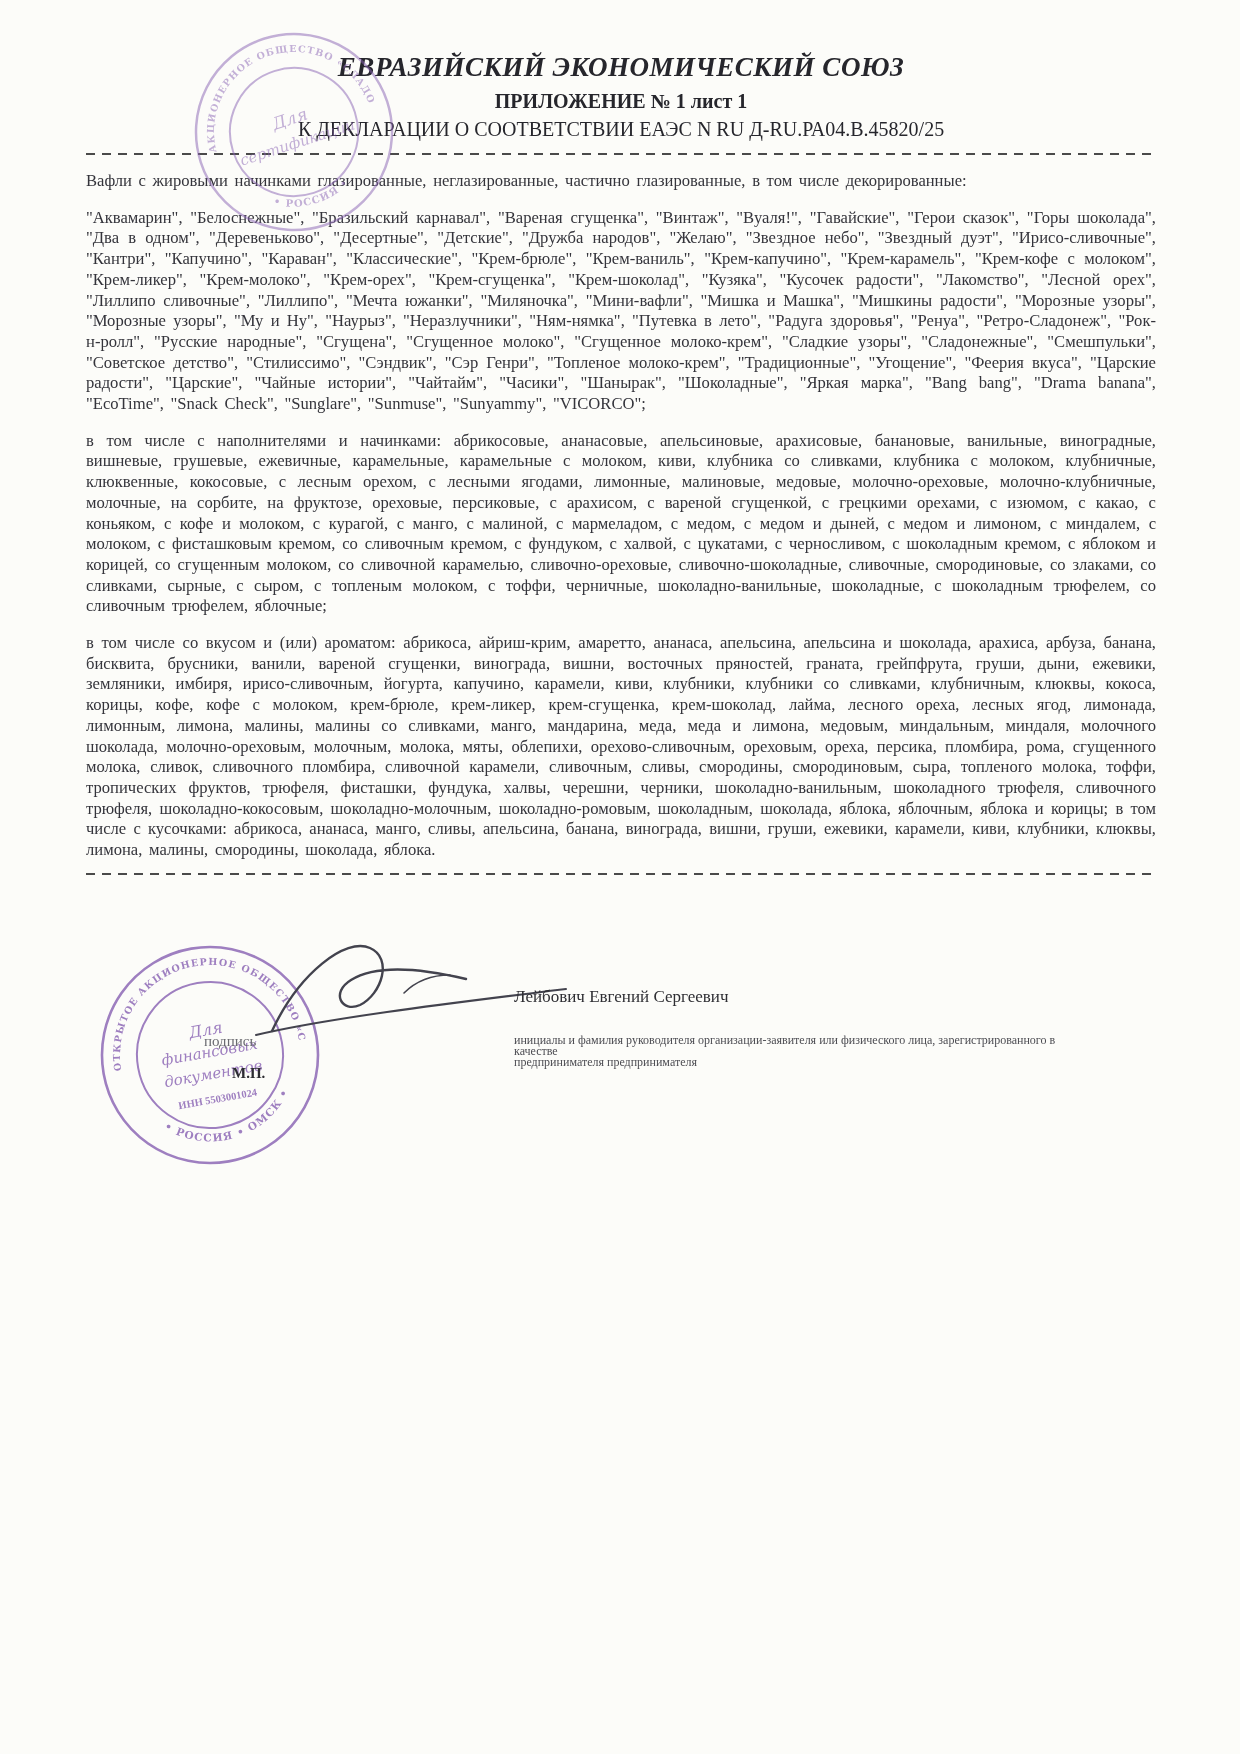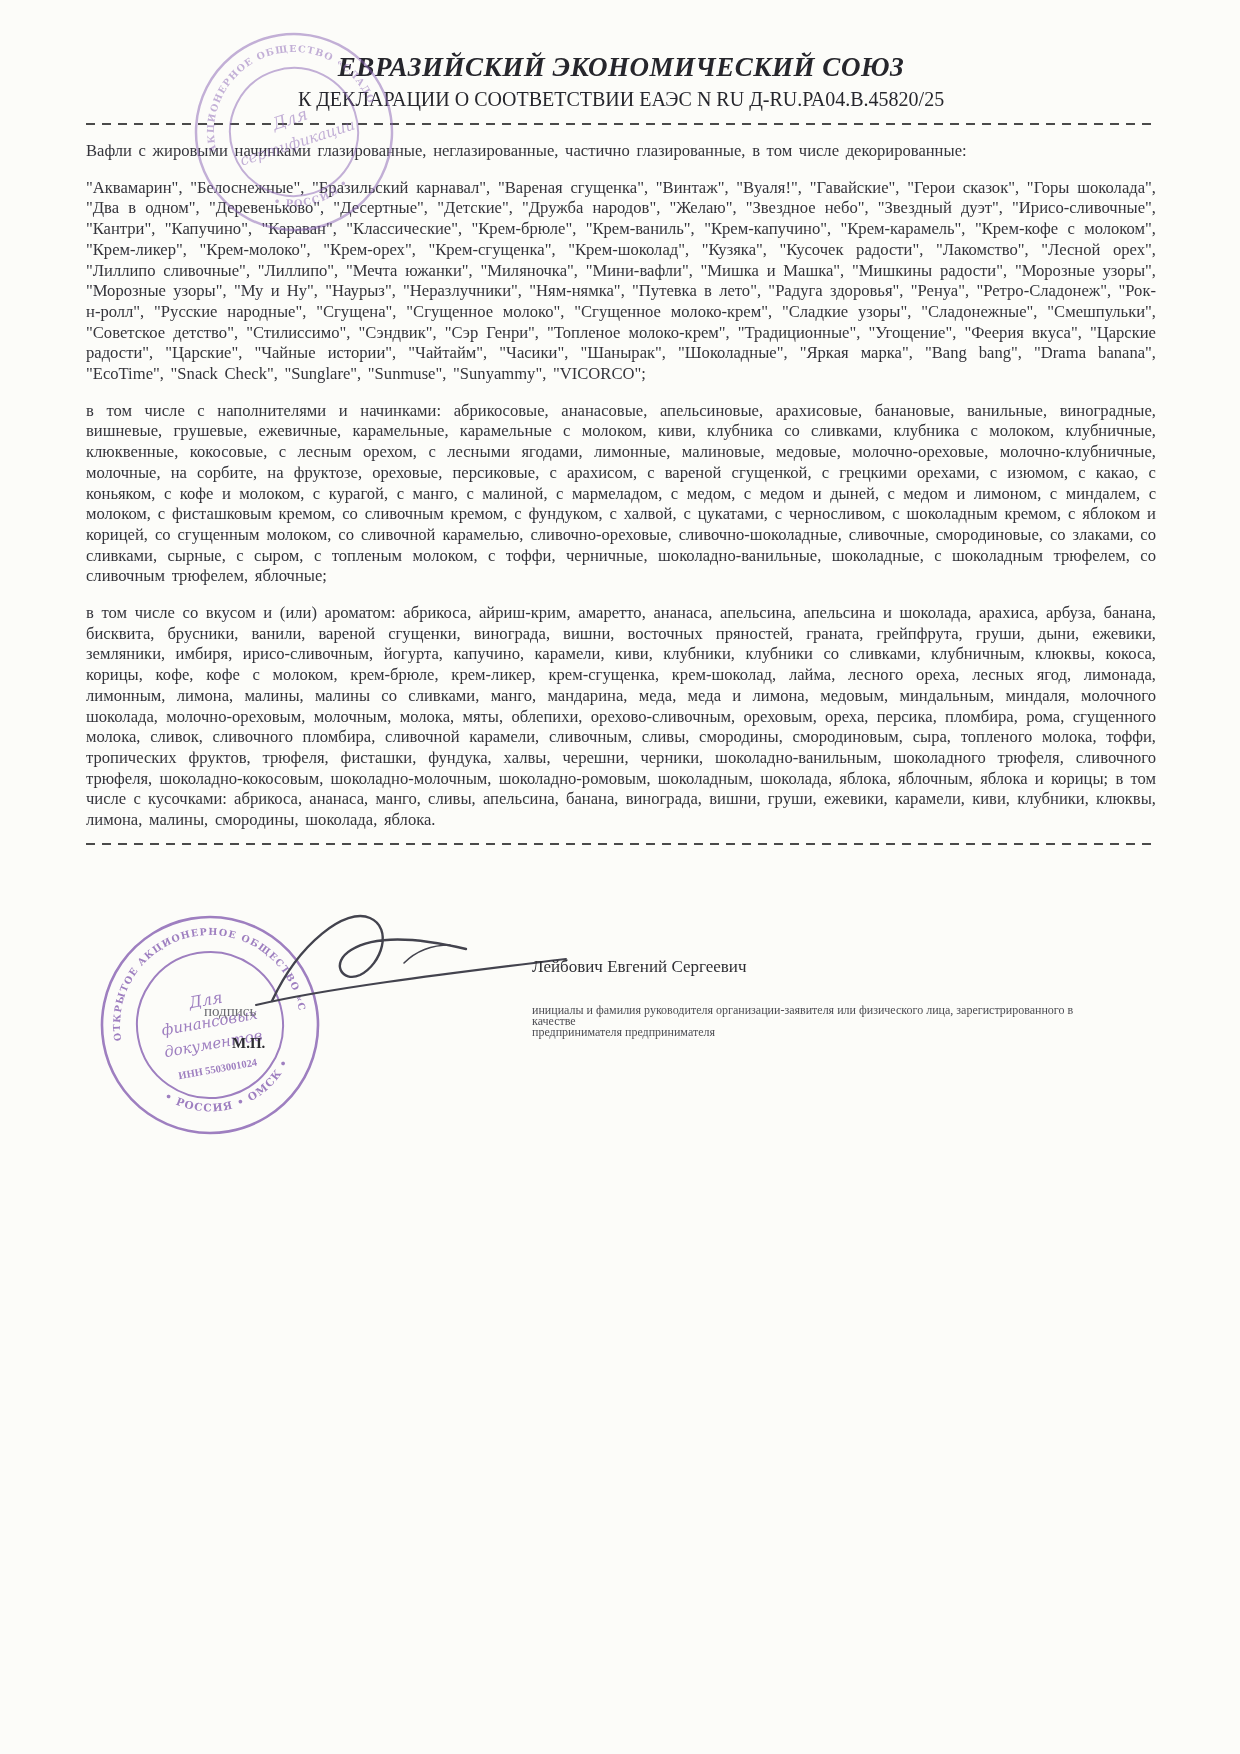--- a/index.html
+++ b/index.html
@@ -39,21 +39,21 @@
     transform:rotate(-18deg); opacity:0.5; z-index:5; pointer-events:none;
   }
   .stamp-ring-text { font-family:"DejaVu Serif", serif; font-weight:bold; letter-spacing:1.2px; }
   .stamp-inner-text { font-family:"DejaVu Serif", serif; font-style:italic; }
 
   .signature-svg { position:absolute; left:168px; top:22px; width:320px; height:130px; }
 
   .signature-caption { position:absolute; left:118px; top:124px; font-size:15px; color:#6a6a70; }
   .stamp-mark { position:absolute; left:146px; top:156px; font-size:15px; font-weight:bold; color:#2c2c31; }
 
-  .signatory { position:absolute; left:446px; top:78px; width:560px; }
+  .signatory { position:absolute; left:428px; top:78px; width:560px; }
   .signatory-name { font-size:17px; color:#2e2e33; margin:0; }
   .signatory-note { margin-top:28px; font-size:12px; line-height:11px; color:#4c4c52;font-family:Liberation Serif, serif; }
 </style>
 </head>
 <body>
 
 <div class="page">
 
   <svg class="stamp-top" viewBox="0 0 212 212">
     <defs>
@@ -69,20 +69,21 @@
       <textPath href="#tsBot" startOffset="28%">• РОССИЯ •</textPath>
     </text>
     <text class="stamp-inner-text" x="106" y="98" text-anchor="middle" font-size="17" fill="#8a64b4">Для</text>
     <text class="stamp-inner-text" x="106" y="122" text-anchor="middle" font-size="15" fill="#8a64b4">сертификации</text>
   </svg>
 
   <div class="content">
 
     <div class="doc-header">
       <h1 class="doc-title">ЕВРАЗИЙСКИЙ ЭКОНОМИЧЕСКИЙ СОЮЗ</h1>
+      <div class="doc-subtitle">ПРИЛОЖЕНИЕ № 1 лист 1</div>
       <div class="doc-declaration">К ДЕКЛАРАЦИИ О СООТВЕТСТВИИ ЕАЭС N RU Д-RU.РА04.В.45820/25</div>
     </div>
 
     <hr class="dashed">
 
     <p class="body-text">Вафли с жировыми начинками глазированные, неглазированные, частично глазированные, в том числе декорированные:</p>
     <p class="body-text">"Аквамарин", "Белоснежные", "Бразильский карнавал", "Вареная сгущенка", "Винтаж", "Вуаля!", "Гавайские", "Герои сказок", "Горы шоколада", "Два в одном", "Деревеньково", "Десертные", "Детские", "Дружба народов", "Желаю", "Звездное небо", "Звездный дуэт", "Ирисо-сливочные", "Кантри", "Капучино", "Караван", "Классические", "Крем-брюле", "Крем-ваниль", "Крем-капучино", "Крем-карамель", "Крем-кофе с молоком", "Крем-ликер", "Крем-молоко", "Крем-орех", "Крем-сгущенка", "Крем-шоколад", "Кузяка", "Кусочек радости", "Лакомство", "Лесной орех", "Лиллипо сливочные", "Лиллипо", "Мечта южанки", "Миляночка", "Мини-вафли", "Мишка и Машка", "Мишкины радости", "Морозные узоры", "Морозные узоры", "Му и Ну", "Наурыз", "Неразлучники", "Ням-нямка", "Путевка в лето", "Радуга здоровья", "Ренуа", "Ретро-Сладонеж", "Рок-н-ролл", "Русские народные", "Сгущена", "Сгущенное молоко", "Сгущенное молоко-крем", "Сладкие узоры", "Сладонежные", "Смешпульки", "Советское детство", "Стилиссимо", "Сэндвик", "Сэр Генри", "Топленое молоко-крем", "Традиционные", "Угощение", "Феерия вкуса", "Царские радости", "Царские", "Чайные истории", "Чайтайм", "Часики", "Шанырак", "Шоколадные", "Яркая марка", "Bang bang", "Drama banana", "EcoTime", "Snack Check", "Sunglare", "Sunmuse", "Sunyammy", "VICORCO";</p>
     <p class="body-text">в том числе с наполнителями и начинками: абрикосовые, ананасовые, апельсиновые, арахисовые, банановые, ванильные, виноградные, вишневые, грушевые, ежевичные, карамельные, карамельные с молоком, киви, клубника со сливками, клубника с молоком, клубничные, клюквенные, кокосовые, с лесным орехом, с лесными ягодами, лимонные, малиновые, медовые, молочно-ореховые, молочно-клубничные, молочные, на сорбите, на фруктозе, ореховые, персиковые, с арахисом, с вареной сгущенкой, с грецкими орехами, с изюмом, с какао, с коньяком, с кофе и молоком, с курагой, с манго, с малиной, с мармеладом, с медом, с медом и дыней, с медом и лимоном, с миндалем, с молоком, с фисташковым кремом, со сливочным кремом, с фундуком, с халвой, с цукатами, с черносливом, с шоколадным кремом, с яблоком и корицей, со сгущенным молоком, со сливочной карамелью, сливочно-ореховые, сливочно-шоколадные, сливочные, смородиновые, со злаками, со сливками, сырные, с сыром, с топленым молоком, с тоффи, черничные, шоколадно-ванильные, шоколадные, с шоколадным трюфелем, со сливочным трюфелем, яблочные;</p>
     <p class="body-text">в том числе со вкусом и (или) ароматом: абрикоса, айриш-крим, амаретто, ананаса, апельсина, апельсина и шоколада, арахиса, арбуза, банана, бисквита, брусники, ванили, вареной сгущенки, винограда, вишни, восточных пряностей, граната, грейпфрута, груши, дыни, ежевики, земляники, имбиря, ирисо-сливочным, йогурта, капучино, карамели, киви, клубники, клубники со сливками, клубничным, клюквы, кокоса, корицы, кофе, кофе с молоком, крем-брюле, крем-ликер, крем-сгущенка, крем-шоколад, лайма, лесного ореха, лесных ягод, лимонада, лимонным, лимона, малины, малины со сливками, манго, мандарина, меда, меда и лимона, медовым, миндальным, миндаля, молочного шоколада, молочно-ореховым, молочным, молока, мяты, облепихи, орехово-сливочным, ореховым, ореха, персика, пломбира, рома, сгущенного молока, сливок, сливочного пломбира, сливочной карамели, сливочным, сливы, смородины, смородиновым, сыра, топленого молока, тоффи, тропических фруктов, трюфеля, фисташки, фундука, халвы, черешни, черники, шоколадно-ванильным, шоколадного трюфеля, сливочного трюфеля, шоколадно-кокосовым, шоколадно-молочным, шоколадно-ромовым, шоколадным, шоколада, яблока, яблочным, яблока и корицы; в том числе с кусочками: абрикоса, ананаса, манго, сливы, апельсина, банана, винограда, вишни, груши, ежевики, карамели, киви, клубники, клюквы, лимона, малины, смородины, шоколада, яблока.</p>
 

